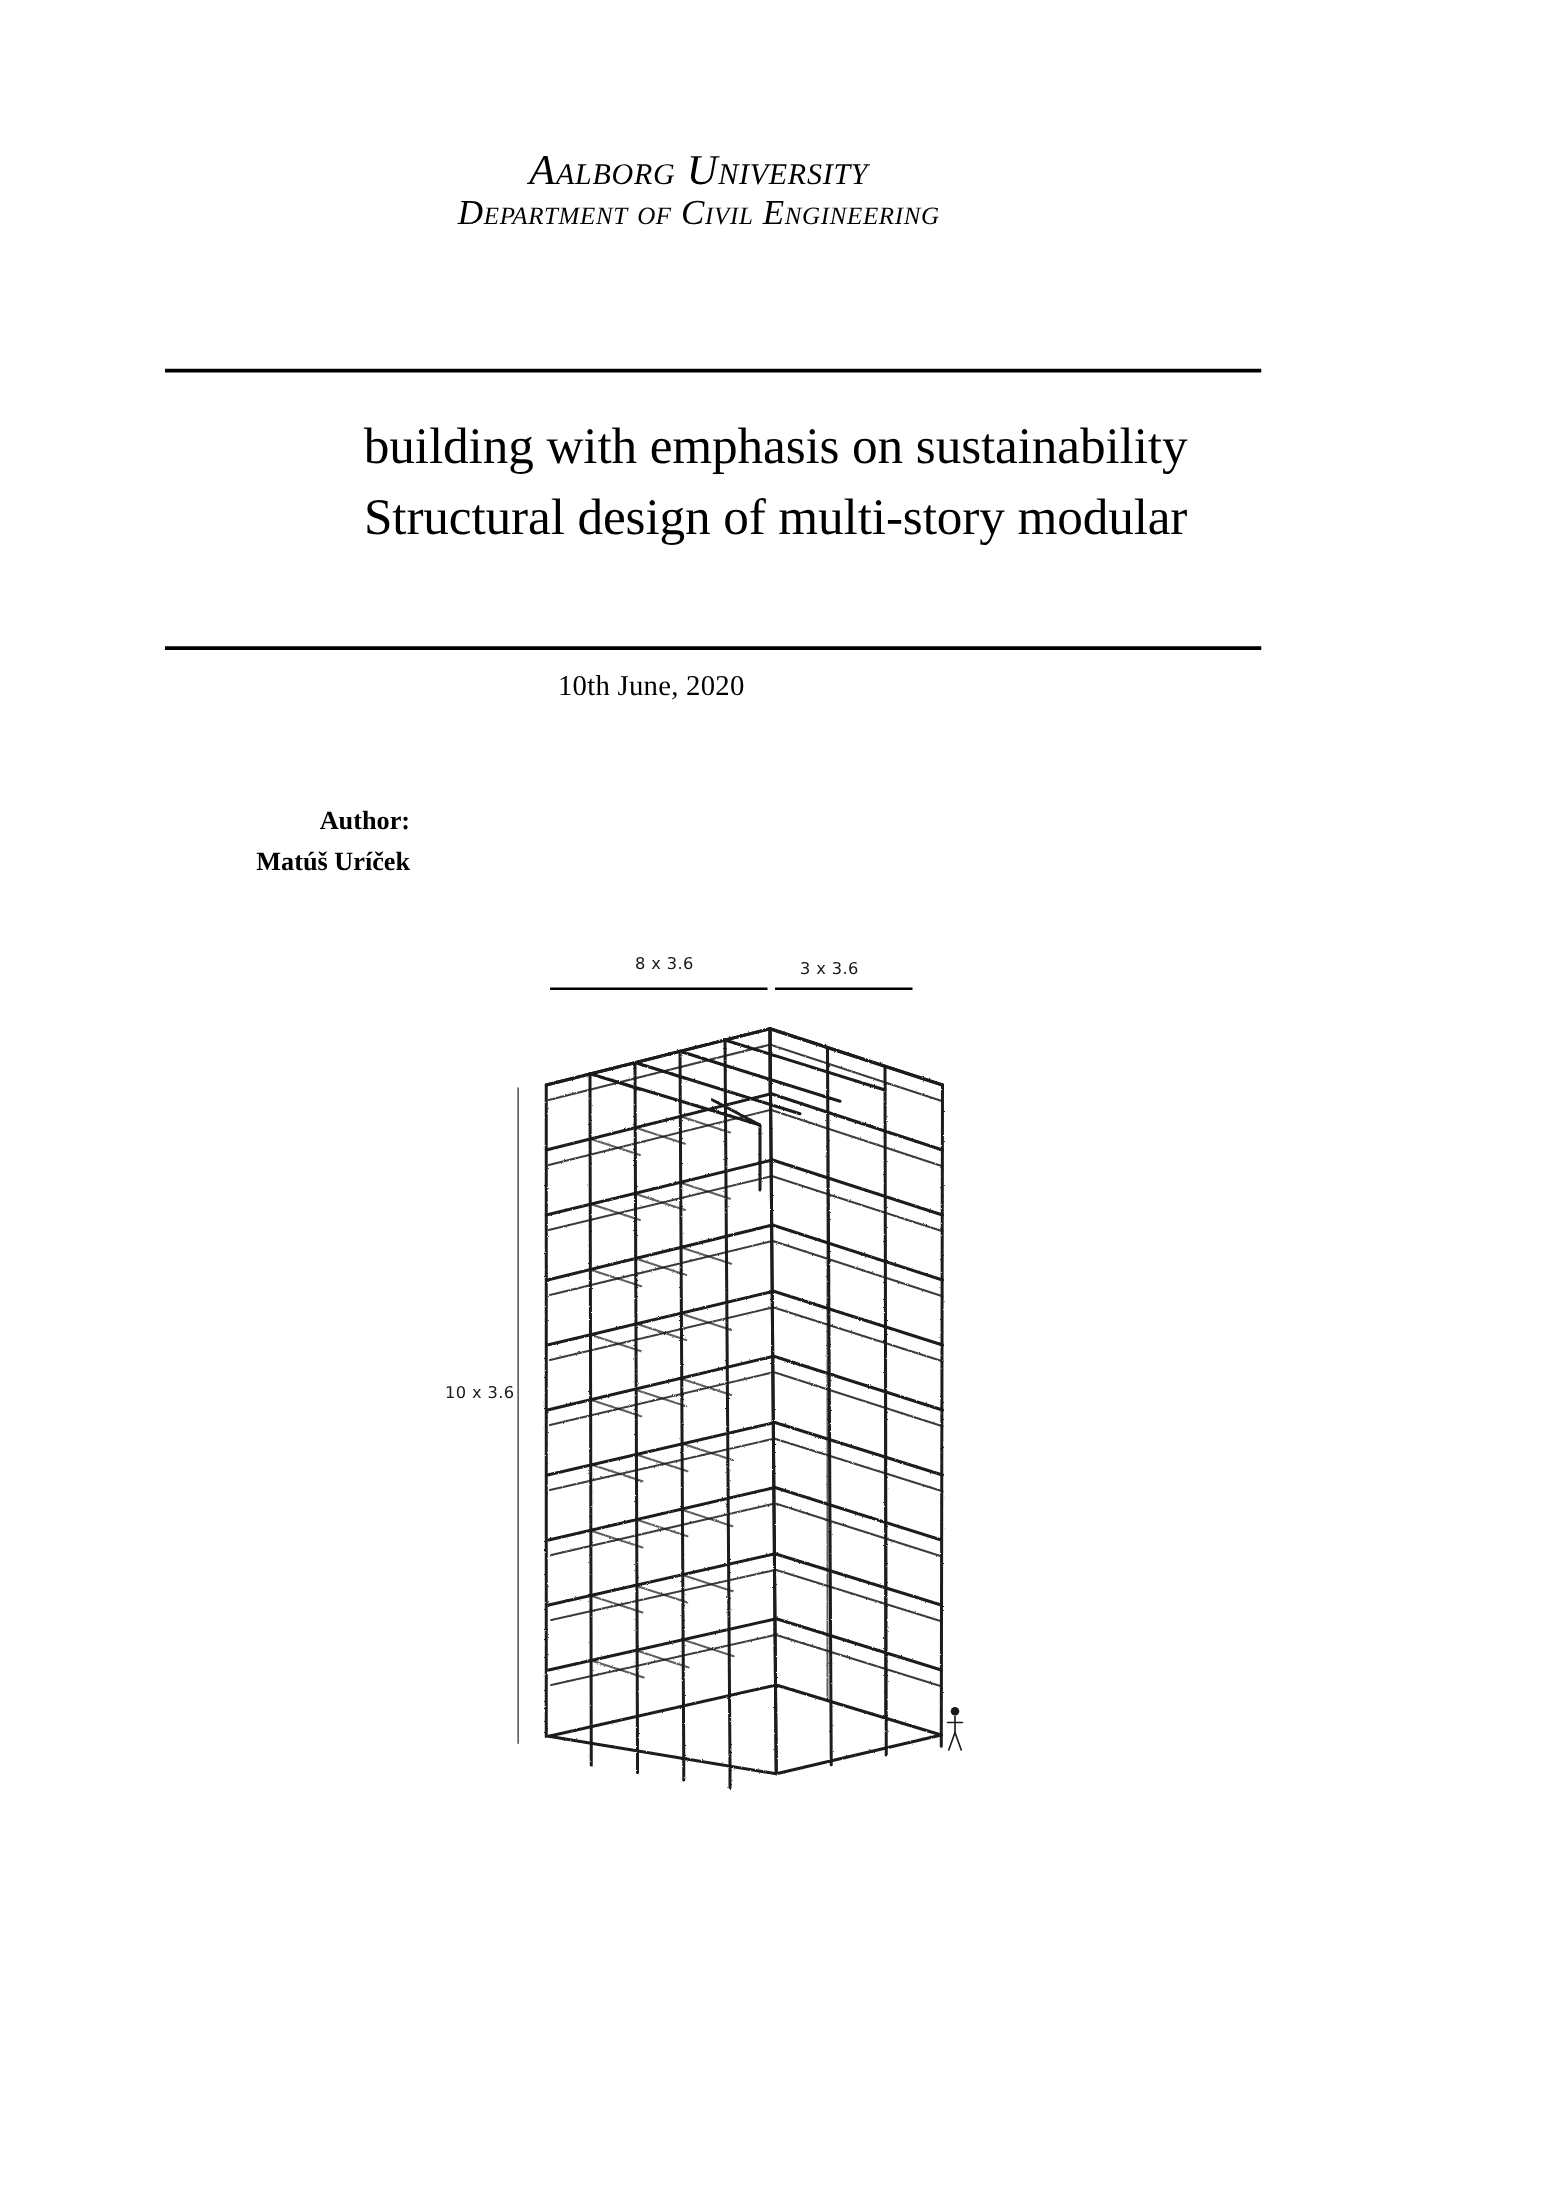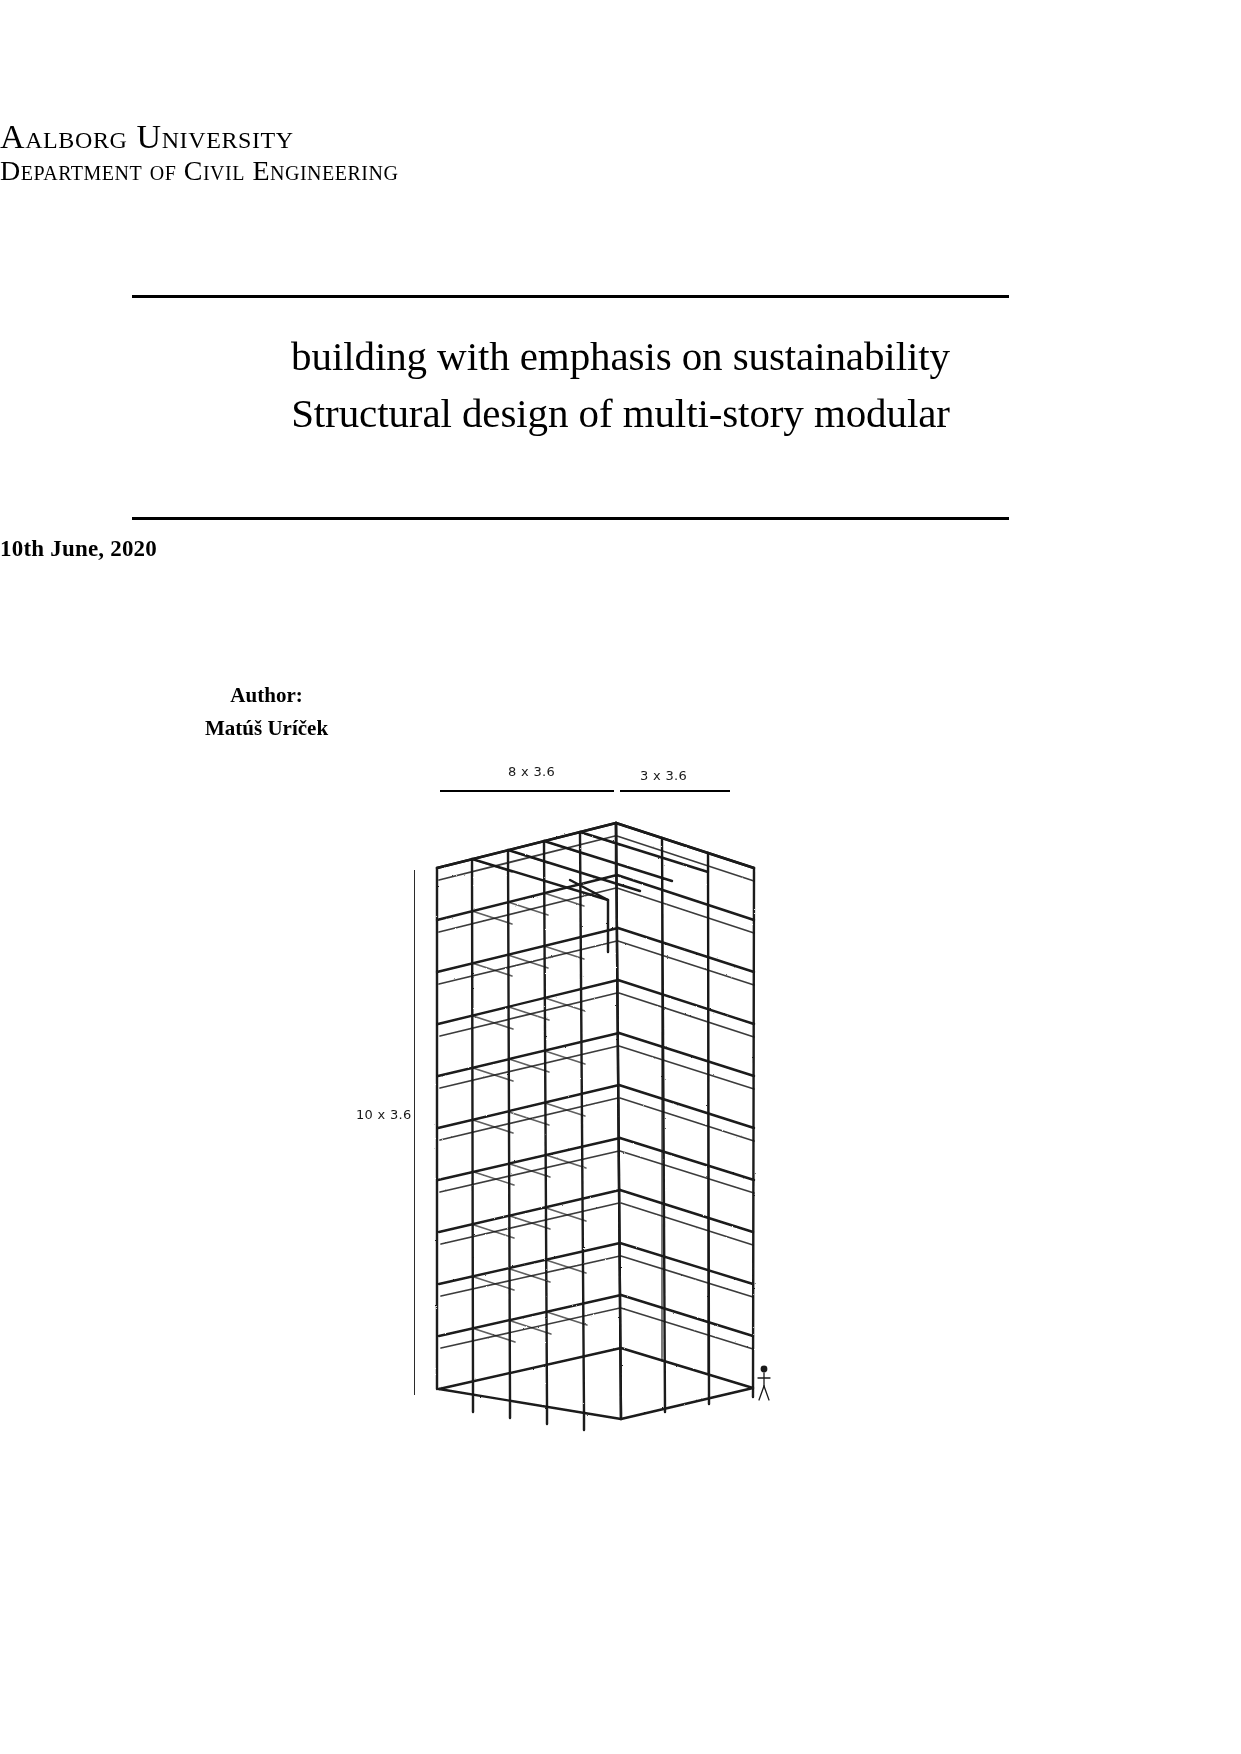--- a/index.html
+++ b/index.html
@@ -21,21 +21,22 @@
     inset: 0;
     background: #ffffff;
   }
 
   
   .header-block {
     position: absolute;
     top: 118px;
     left: 0;
     width: 1118px;
-    text-align: left;
+    text-align: center;
+    font-style: italic;
   }
   .univ-name {
     font-size: 34px;
     font-variant: small-caps;
     letter-spacing: 0.6px;
     line-height: 1.1;
     font-weight: 400;
   }
   .dept-name {
     font-size: 28px;
@@ -75,39 +76,39 @@
     margin-top: 22px;
     letter-spacing: 0.2px;
   }
 
   
   .date-line {
     position: absolute;
     top: 536px;
     left: 0;
     width: 1042px;
-    text-align: left;
+    text-align: center;
     font-size: 23px;
-    font-weight: 700;
+    font-weight: 400;
     letter-spacing: 0.2px;
   }
 
   
   .people {
     position: absolute;
     top: 640px;
     left: 205px;
     width: 730px;
     display: flex;
     justify-content: space-between;
     font-size: 21px;
     font-weight: 700;
     line-height: 1.55;
   }
-  .people .col-left  { text-align: center; margin-top: 39px; }
+  .people .col-left  { text-align: right; }
   .people .col-right { text-align: right; }
 
   
   .figure {
     position: absolute;
     top: 752px;
     left: 340px;
     width: 520px;
     height: 700px;
   }

